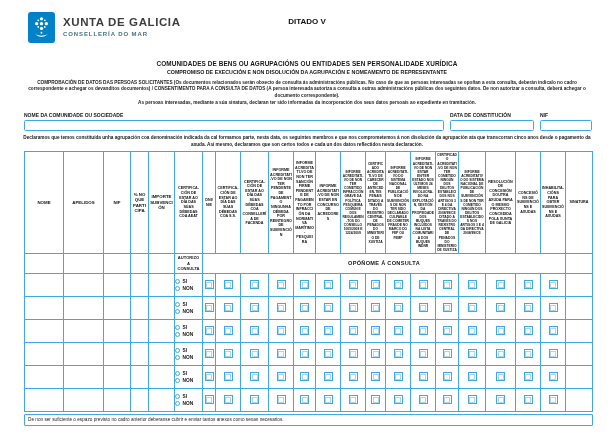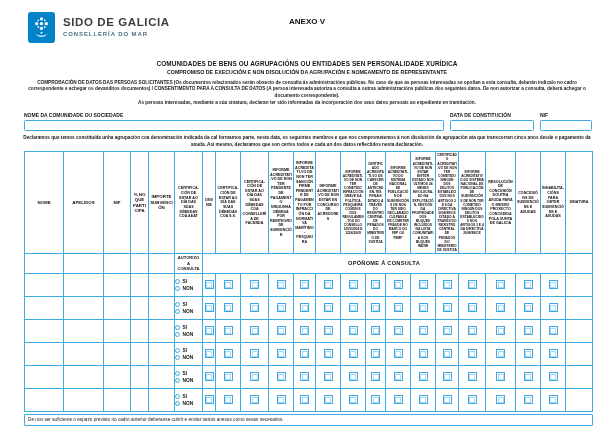--- a/index.html
+++ b/index.html
@@ -77,24 +77,24 @@
       <circle cx="9" cy="12" r="1.7" fill="#fff"></circle>
       <circle cx="19" cy="12" r="1.7" fill="#fff"></circle>
       <circle cx="10.6" cy="8.6" r="0.9" fill="#fff"></circle>
       <circle cx="17.4" cy="8.6" r="0.9" fill="#fff"></circle>
       <circle cx="10.6" cy="15.4" r="0.9" fill="#fff"></circle>
       <circle cx="17.4" cy="15.4" r="0.9" fill="#fff"></circle>
       <path d="M7.5 23 Q14 28.5 20.5 23 Q14 26 7.5 23 Z" fill="#fff"></path>
       <circle cx="14" cy="21.5" r="1" fill="#fff"></circle>
     </svg>
     <div class="brand">
-      <div class="brand-name">SIDO DE GALICIA</div>
+      <div class="brand-name">XUNTA DE GALICIA</div>
       <div class="brand-dept">CONSELLERÍA DO MAR</div>
     </div>
-    <div class="annex">ANEXO V</div>
+    <div class="annex">DITADO V</div>
   </div>
 
   <div class="title-block">
     <div class="title-1">COMUNIDADES DE BENS OU AGRUPACIÓNS OU ENTIDADES SEN PERSONALIDADE XURÍDICA</div>
     <div class="title-2">COMPROMISO DE EXECUCIÓN E NON DISOLUCIÓN DA AGRUPACIÓN E NOMEAMENTO DE REPRESENTANTE</div>
   </div>
 
   <div class="intro">
     <p>COMPROBACIÓN DE DATOS DAS PERSOAS SOLICITANTES (Os documentos relacionados serán obxecto de consulta ás administracións públicas. No caso de que as persoas interesadas se opoñan a esta consulta, deberán indicalo no cadro correspondente e achegar os devanditos documentos) / CONSENTIMENTO PARA A CONSULTA DE DATOS (A persoa interesada autoriza a consulta a outras administracións públicas dos seguintes datos. De non autorizar a consulta, deberá achegar o documento correspondente).</p>
     <p>As persoas interesadas, mediante a súa sinatura, declaran ter sido informadas da incorporación dos seus datos persoais ao expediente en tramitación.</p>

